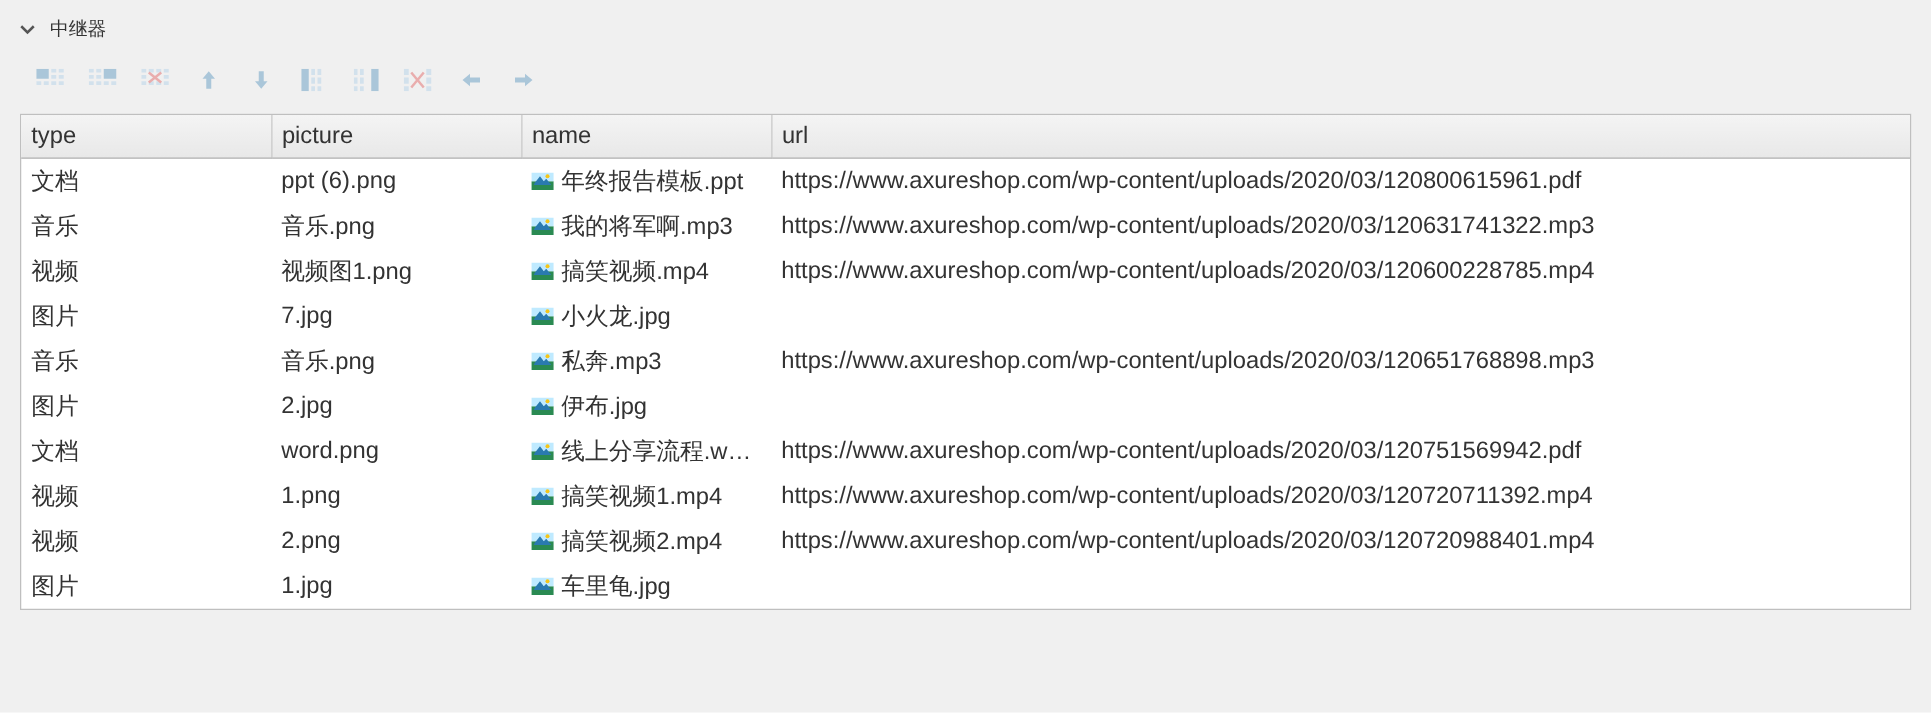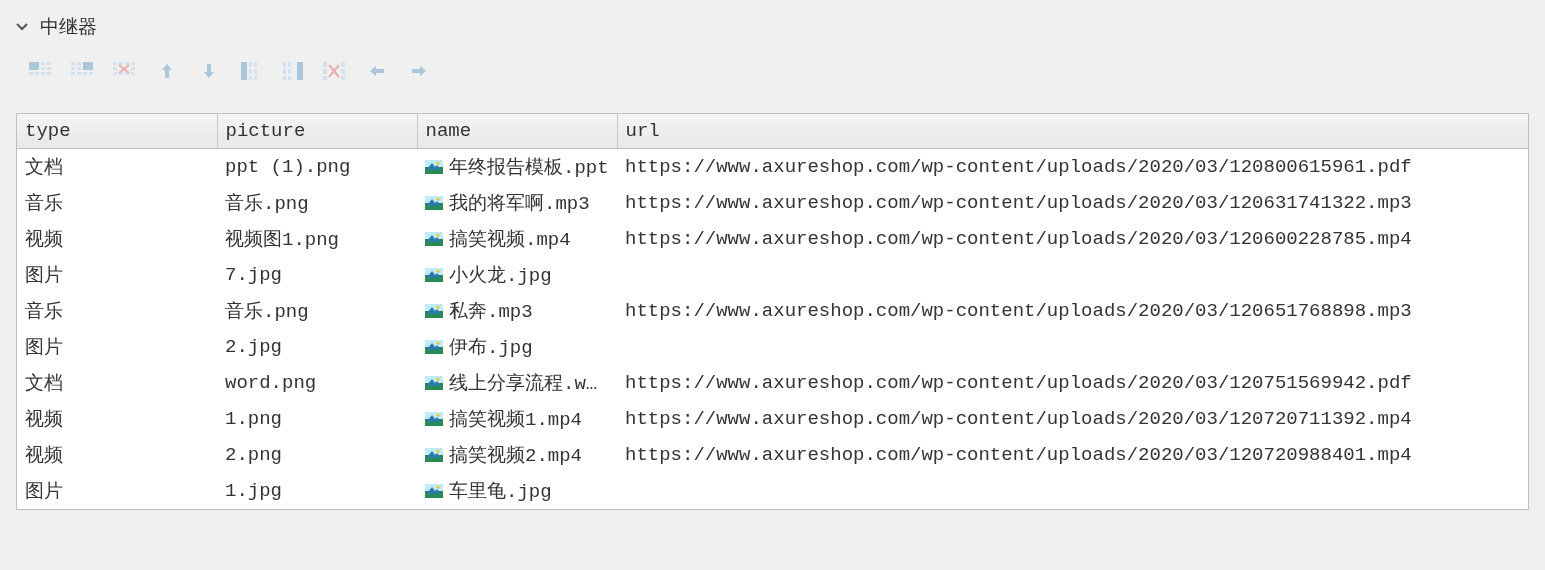--- a/index.html
+++ b/index.html
@@ -19,43 +19,42 @@
   .chevron {
     width: 16px;
     height: 16px;
     display: inline-flex;
     align-items: center;
     justify-content: center;
     color: #555;
     cursor: pointer;
   }
   .panel-title {
-    font-size: 19px;
+    font-size: 15px;
     color: #333;
   }
   .toolbar {
     display: flex;
     align-items: center;
     gap: 16px;
     padding: 10px 20px 16px 28px;
   }
   .tool-icon {
     width: 26px;
     height: 22px;
     display: inline-flex;
     align-items: center;
     justify-content: center;
     opacity: 0.35;
     cursor: pointer;
   }
   .grid-wrap {
-    margin: 15px 16px;
+    margin: 0 16px;
     background: #fff;
     border: 1px solid #bfbfbf;
-    font-family: Liberation Mono, monospace;
   }
   table {
     width: 100%;
     border-collapse: collapse;
     table-layout: fixed;
   }
   thead th {
     text-align: left;
     font-weight: normal;
     background: linear-gradient(#f4f4f4, #e8e8e8);
@@ -219,21 +218,21 @@
       <tr>
         <th>type</th>
         <th>picture</th>
         <th>name</th>
         <th>url</th>
       </tr>
     </thead>
     <tbody id="grid-body">
         <tr>
           <td>文档</td>
-          <td>ppt (1).png</td>
+          <td>ppt (6).png</td>
           <td>
             <div class="name-cell">
               <span class="file-icon">
                 <svg width="18" height="14" viewBox="0 0 18 14">
                   <rect x="0" y="7" width="18" height="7" fill="#2a8a52"></rect>
                   <rect x="0" y="0" width="18" height="7" fill="#bfeaff"></rect>
                   <polygon points="3,8 7,3 10,7 12,5 16,10 2,10" fill="#2a7ab0"></polygon>
                   <circle cx="13" cy="3" r="1.6" fill="#f5c518"></circle>
                 </svg>
               </span>

